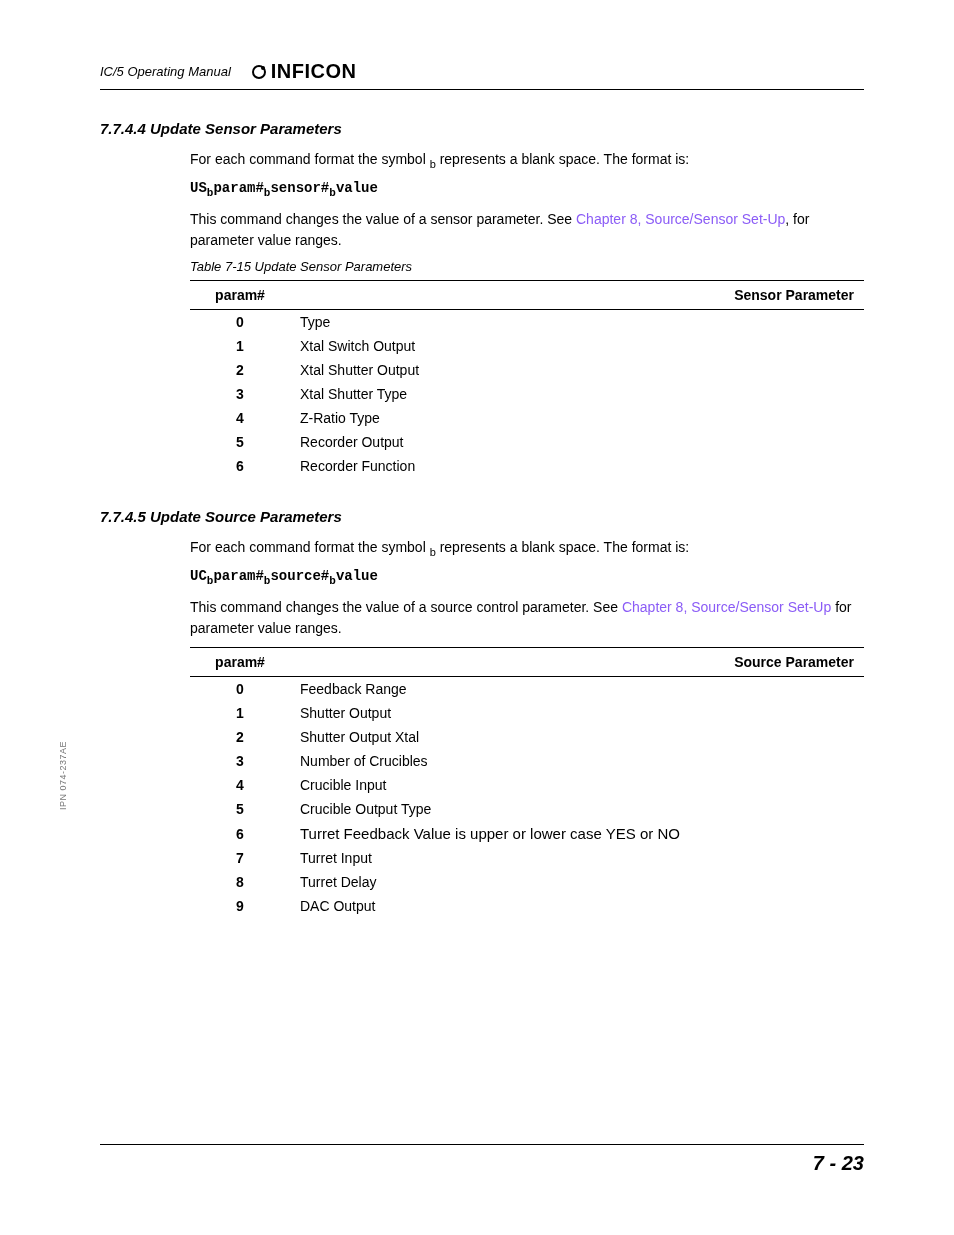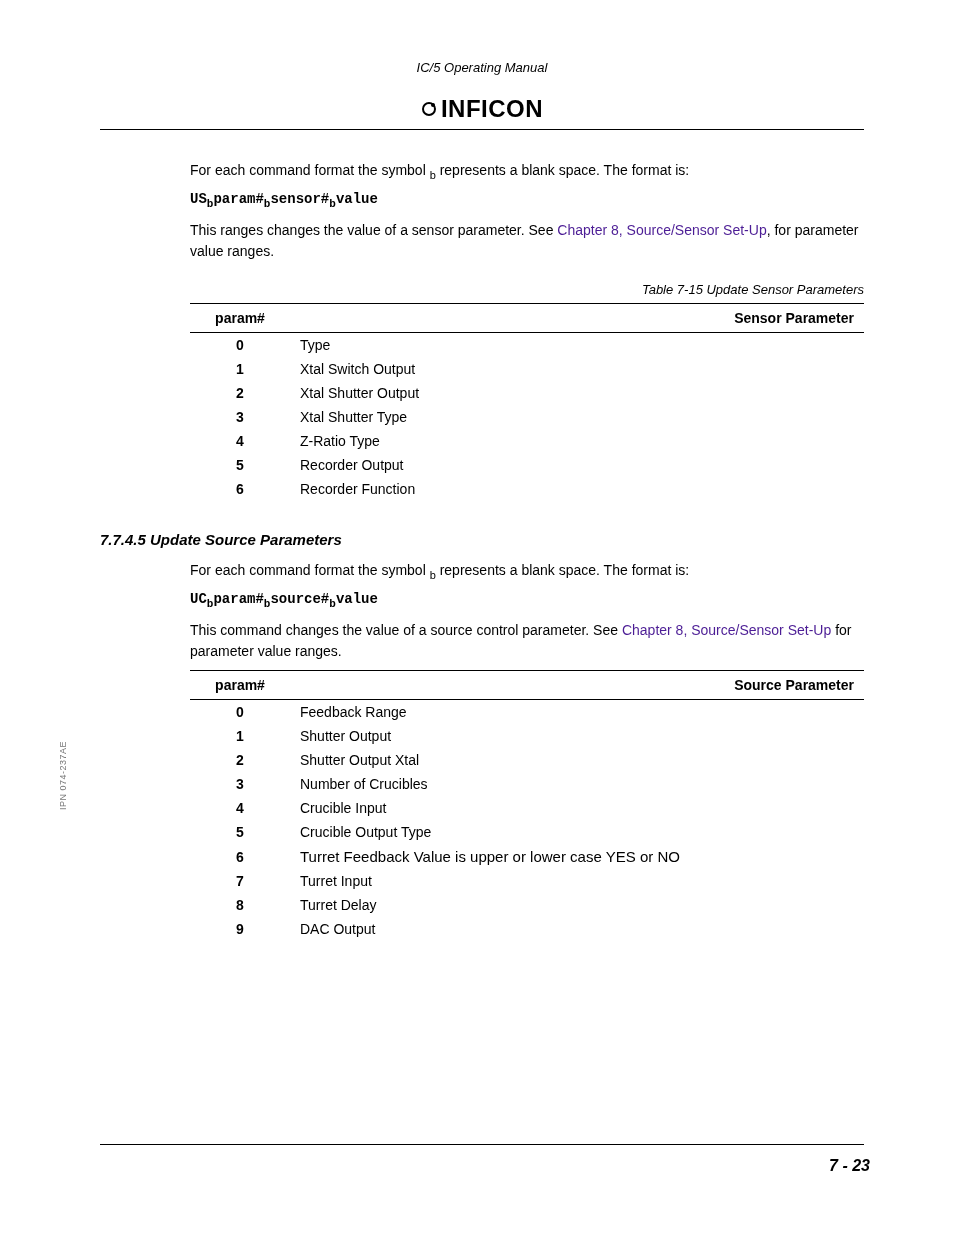--- a/index.html
+++ b/index.html
@@ -14,31 +14,30 @@
       padding: 60px 90px 60px 100px;
     }
     .header {
       display: flex;
       justify-content: flex-start;
       align-items: center;
       gap: 20px;
       border-bottom: 1.5px solid #000;
       padding-bottom: 6px;
       margin-bottom: 30px;
-      flex-direction: column;
     }
     .header-title {
       font-style: italic;
       font-size: 13px;
     }
     .logo {
       display: flex;
       align-items: center;
       font-weight: bold;
-      font-size: 24px;
+      font-size: 20px;
       letter-spacing: 0.5px;
     }
     .logo-icon {
       width: 16px;
       height: 16px;
       margin-right: 4px;
     }
     .section-heading {
       font-weight: bold;
       font-style: italic;
@@ -54,27 +53,26 @@
       margin-bottom: 8px;
     }
     .cmd {
       font-family: "Courier New", monospace;
       font-weight: bold;
       font-size: 14px;
       margin-bottom: 10px;
       margin-top: 6px;
     }
     .sub { font-size: 11px; vertical-align: sub; }
-    .link { color: #4c1d95; }
+    .link { color: #8b5cf6; }
     .table-caption {
       font-style: italic;
       font-size: 13px;
-      margin-top: 20px;
+      margin-top: 8px;
       margin-bottom: 6px;
-      text-align: right;
     }
     table {
       border-collapse: collapse;
       width: 100%;
     }
     thead tr {
       border-top: 1.5px solid #000;
       border-bottom: 1.5px solid #000;
     }
     th {
@@ -95,24 +93,24 @@
       top: 810px;
       transform: rotate(-90deg);
       transform-origin: left top;
       font-size: 9px;
       color: #777;
       letter-spacing: 0.5px;
     }
     .page-num {
       position: absolute;
       bottom: 60px;
-      right: 84px;
-      font-weight: bold;
-      font-style: italic;
-      font-size: 16px;
+      right: 90px;
+      font-weight: bold;
+      font-style: italic;
+      font-size: 20px;
     }
     .footer-line {
       position: absolute;
       bottom: 90px;
       left: 100px;
       right: 90px;
       border-top: 1px solid #000;
     }
     .note { font-size: 15px; }
   </style>
@@ -124,29 +122,30 @@
   <span class="logo">
     <svg class="logo-icon" viewBox="0 0 24 24">
         <circle cx="12" cy="12" r="9" fill="none" stroke="#000" stroke-width="3"></circle>
         <circle cx="18" cy="6" r="3" fill="#000"></circle>
       </svg>
     <span>INFICON</span>
   </span>
 </div>
 
 <div>
+  <div class="section-heading">7.7.4.4  Update Sensor Parameters</div>
   <div class="section-body">
     <div class="para">
       <span>For each command format the symbol </span><span class="sub">b</span><span> represents a blank space. The format is:</span>
     </div>
     <div class="cmd">
       <span>US</span><span class="sub">b</span><span>param#</span><span class="sub">b</span><span>sensor#</span><span class="sub">b</span><span>value</span>
     </div>
     <div class="para">
-      <span>This ranges changes the value of a sensor parameter. See </span><span class="link">Chapter 8, Source/Sensor Set-Up</span><span>, for parameter value ranges.</span>
+      <span>This command changes the value of a sensor parameter. See </span><span class="link">Chapter 8, Source/Sensor Set-Up</span><span>, for parameter value ranges.</span>
     </div>
     <div class="table-caption">Table 7-15  Update Sensor Parameters</div>
     <table>
       <thead>
           <tr>
         <th>param#</th>
         <th>Sensor Parameter</th>
       </tr>
         </thead>
       <tbody>

